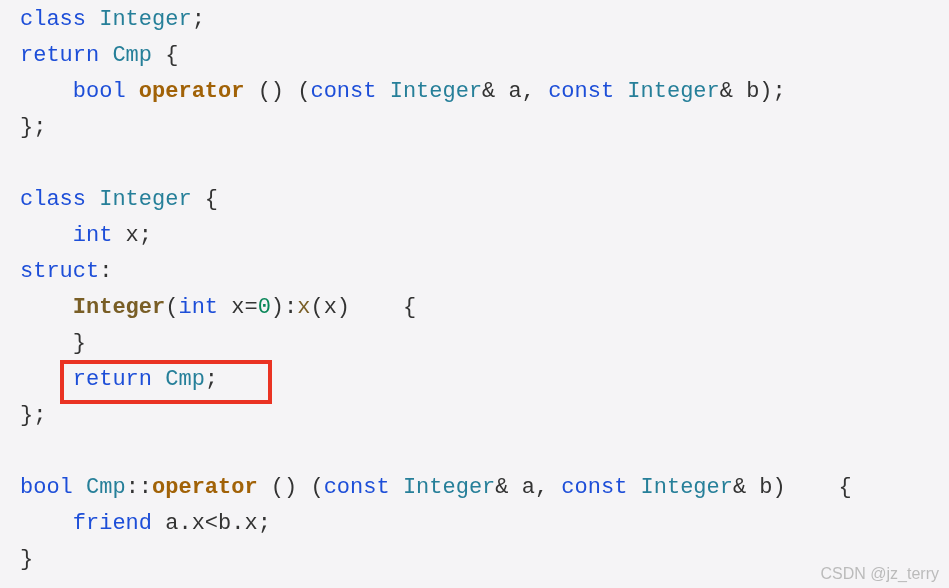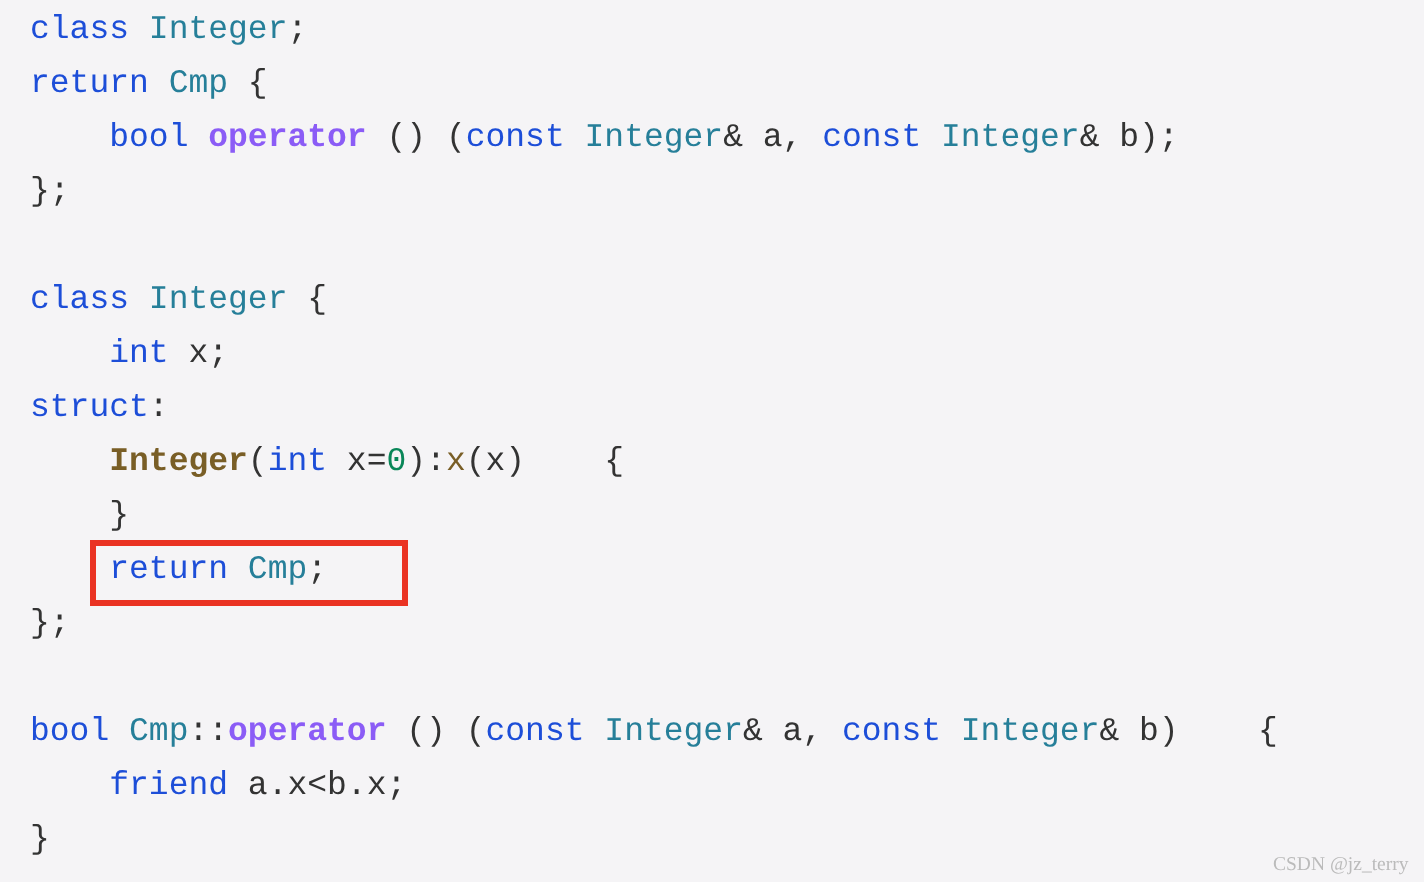--- a/index.html
+++ b/index.html
@@ -9,29 +9,29 @@
     font-family:Consolas,'Courier New',monospace;
     font-size:22px;
     line-height:36px;
     position:relative;
     box-sizing:border-box;
     padding:2px 0 0 0;
   }
   .code{white-space:pre;padding:0 20px;color:#333}
   .kw{color:#1d4ed8}          
   .type{color:#267f99}        
-  .fn{color:#8b5cf6;font-weight:bold} 
+  .fn{color:#a16207;font-weight:bold} 
   .ctor{color:#795e26;font-weight:bold}
   .init{color:#795e26}
   .num{color:#098658}
   .br{color:#333}
   .watermark{
     position:absolute;right:10px;bottom:6px;
-    font-family:Liberation Serif, serif;
-    font-size:13px;color:#bbb;line-height:1;
+    font-family:Liberation Sans, sans-serif;
+    font-size:16px;color:#bbb;line-height:1;
   }
   .hi-box{
     position:absolute;
     border:4px solid #ea3323;
     box-sizing:border-box;
     pointer-events:none;
   }
 </style>
 </head>
 <body>

